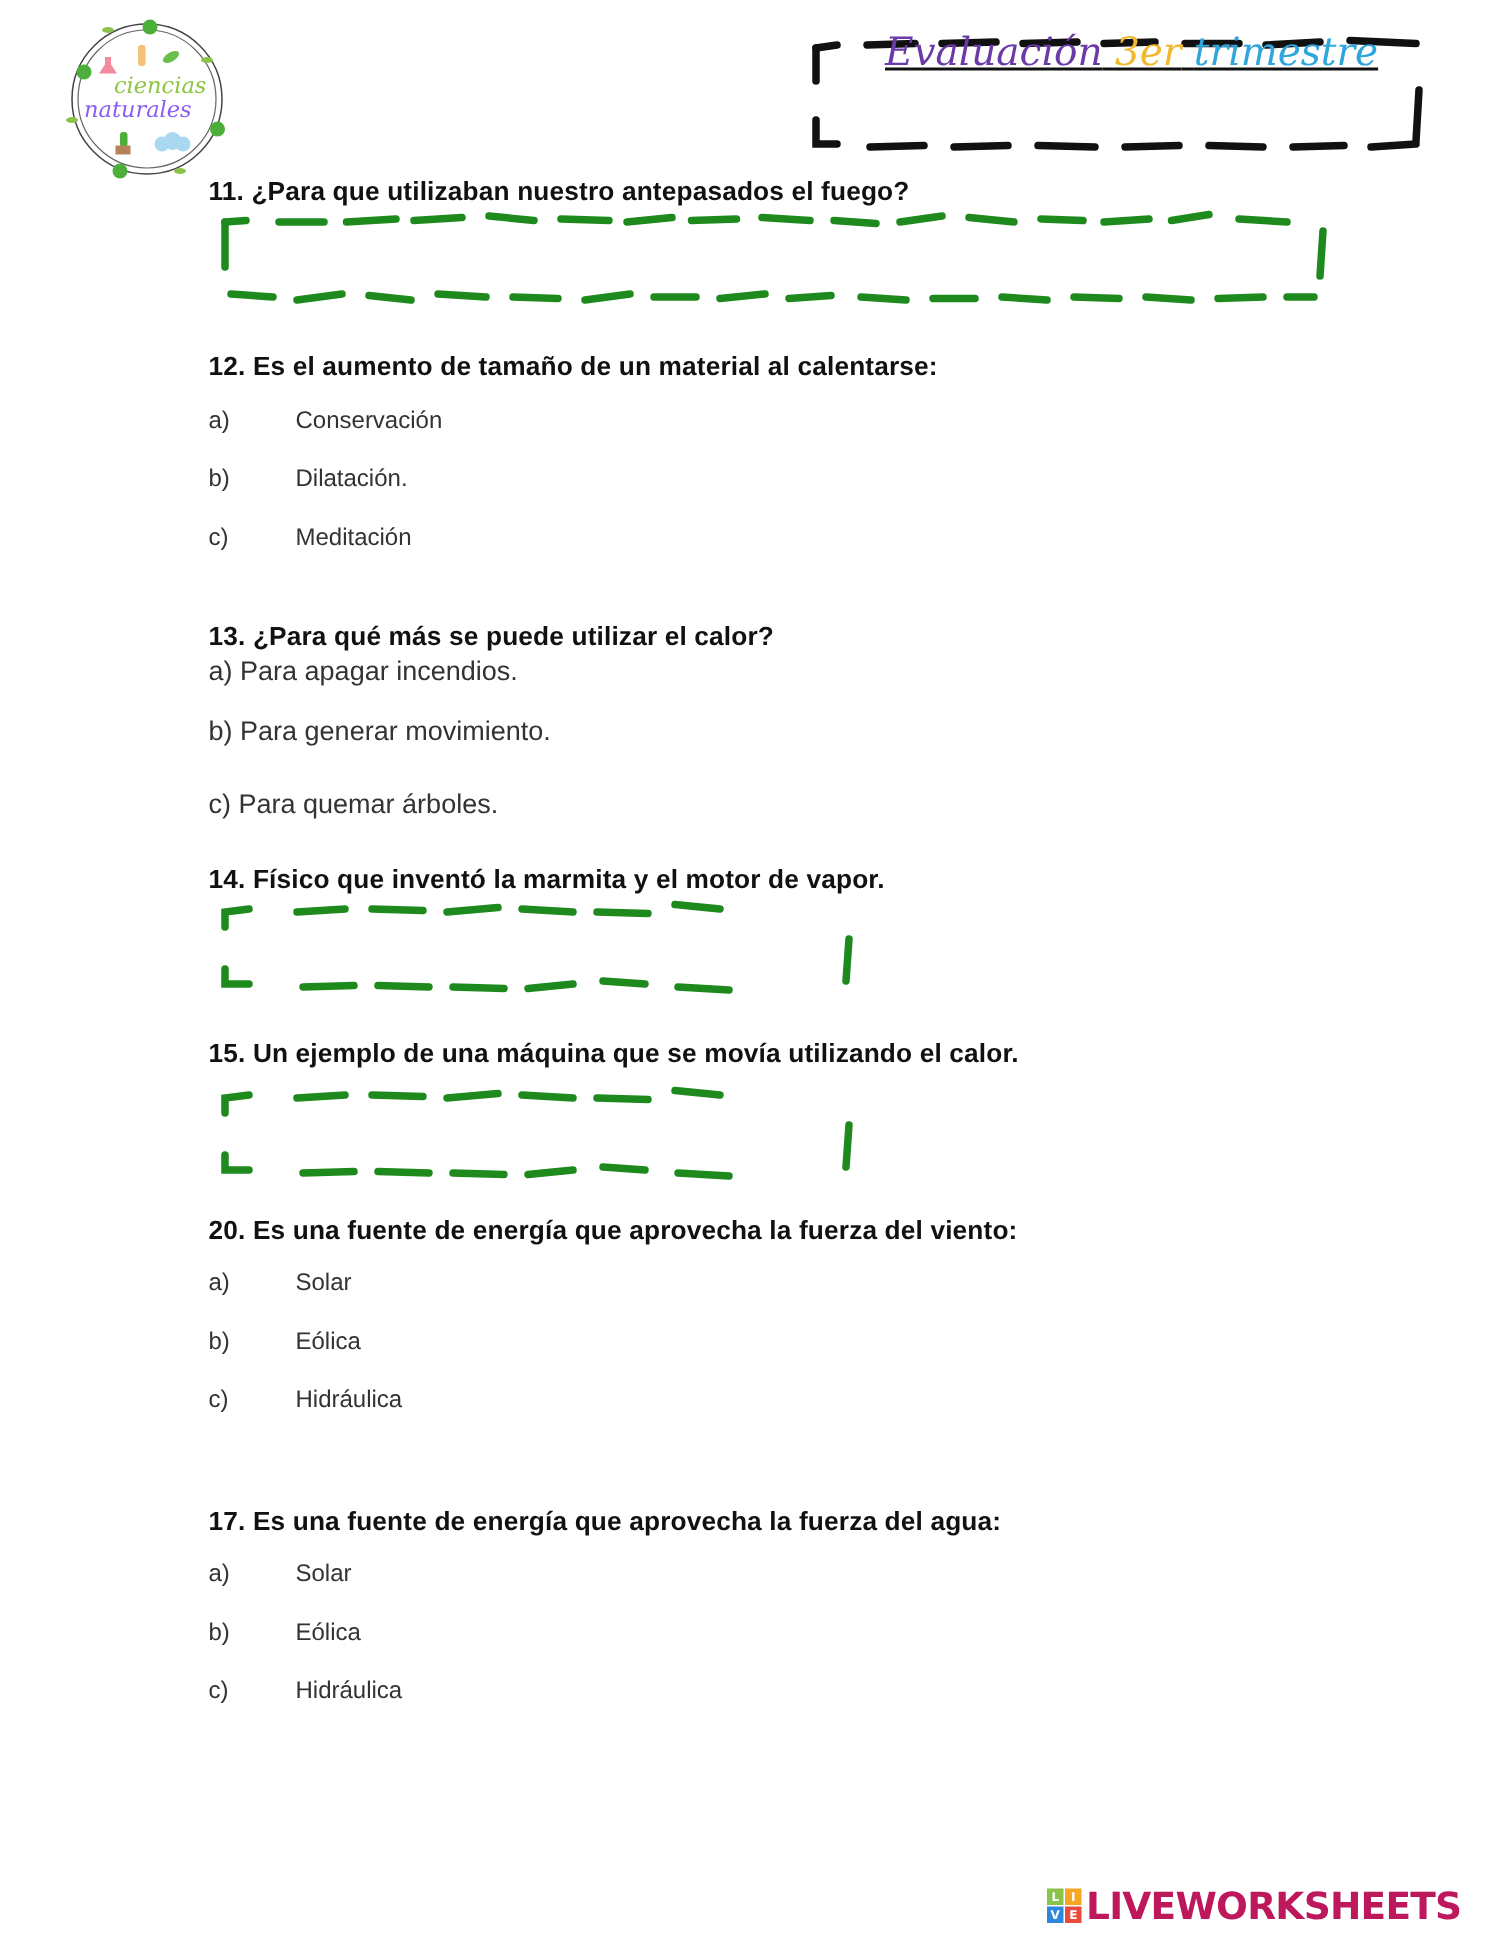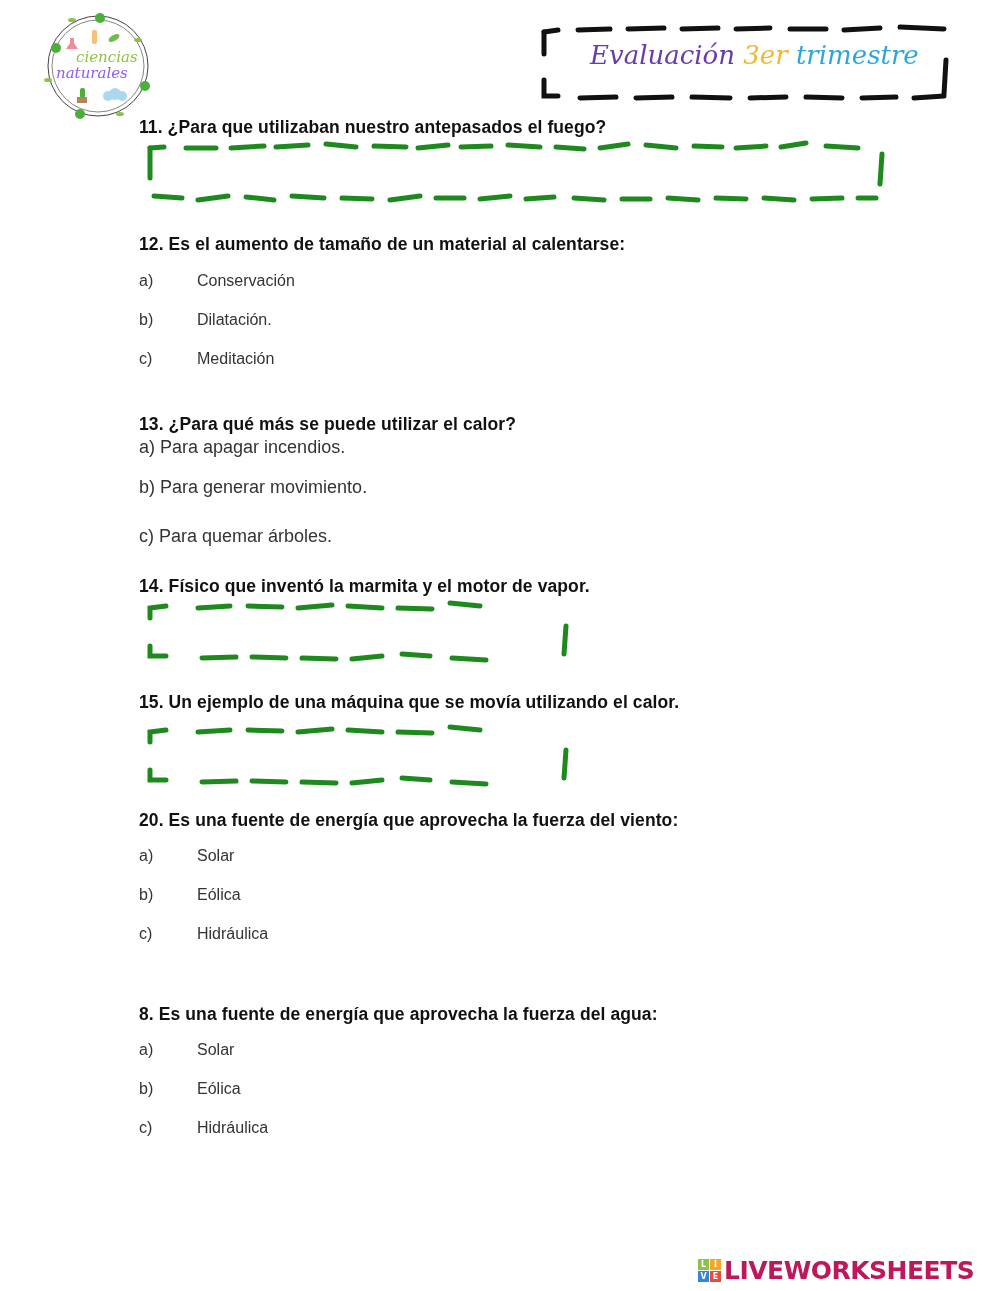--- a/index.html
+++ b/index.html
@@ -5,21 +5,21 @@
   html, body { margin:0; padding:0; background:#ffffff; }
   body { width:1000px; height:1291px; position:relative; overflow:hidden;
          font-family:"Liberation Sans", "DejaVu Sans", sans-serif; color:#111; }
   .abs { position:absolute; }
   .q { position:absolute; left:139px; font-weight:bold; font-size:17.5px; color:#111; white-space:nowrap; letter-spacing:0.1px; }
   .opt { position:absolute; left:139px; font-size:16px; color:#333; white-space:nowrap; }
   .opt .letter { display:inline-block; width:58px; }
   .opt2 { position:absolute; left:139px; font-size:18px; color:#333; white-space:nowrap; }
   .answer-box { position:absolute; }
   .answer-box svg { display:block; overflow:visible; }
-  .title-text { position:absolute; left:590px; top:40px; font-family:"DejaVu Serif", serif; font-style:italic; font-size:26px; white-space:nowrap; }
+  .title-text { position:absolute; left:590px; top:20px; font-family:"DejaVu Serif", serif; font-style:italic; font-size:26px; white-space:nowrap;text-decoration:underline; }
   .logo { position:absolute; left:40px; top:10px; width:118px; height:112px; }
   .lw { position:absolute; left:698px; top:1256px; display:flex; align-items:center; }
   .lw-blocks { display:grid; grid-template-columns:11px 11px; grid-template-rows:11px 11px; gap:1px; margin-right:3px; }
   .lw-blocks span { font-size:8px; font-weight:bold; color:#fff; text-align:center; line-height:11px; font-family:"DejaVu Sans", sans-serif; }
   .lw-text { font-family:"DejaVu Sans", sans-serif; font-weight:bold; font-size:25px; color:#be185d; letter-spacing:-0.5px; }
 </style>
 </head>
 <body>
 
 <div class="logo">
@@ -179,21 +179,21 @@
         <path d="M306 60 L340 62"></path>
     </g>
   </svg>
 </div>
 
 <div class="q" style="top:810px;">20. Es una fuente de energía que aprovecha la fuerza del viento:</div>
 <div class="opt" style="top:847px;"><span class="letter">a)</span><span>Solar</span></div>
 <div class="opt" style="top:886px;"><span class="letter">b)</span><span>Eólica</span></div>
 <div class="opt" style="top:925px;"><span class="letter">c)</span><span>Hidráulica</span></div>
 
-<div class="q" style="top:1004px;">8. Es una fuente de energía que aprovecha la fuerza del agua:</div>
+<div class="q" style="top:1004px;">17. Es una fuente de energía que aprovecha la fuerza del agua:</div>
 <div class="opt" style="top:1041px;"><span class="letter">a)</span><span>Solar</span></div>
 <div class="opt" style="top:1080px;"><span class="letter">b)</span><span>Eólica</span></div>
 <div class="opt" style="top:1119px;"><span class="letter">c)</span><span>Hidráulica</span></div>
 
 <div class="lw">
   <div class="lw-blocks">
     <span style="background:#8bc34a;">L</span>
     <span style="background:#f5a623;">I</span>
     <span style="background:#2e86de;">V</span>
     <span style="background:#e84c3d;">E</span>

